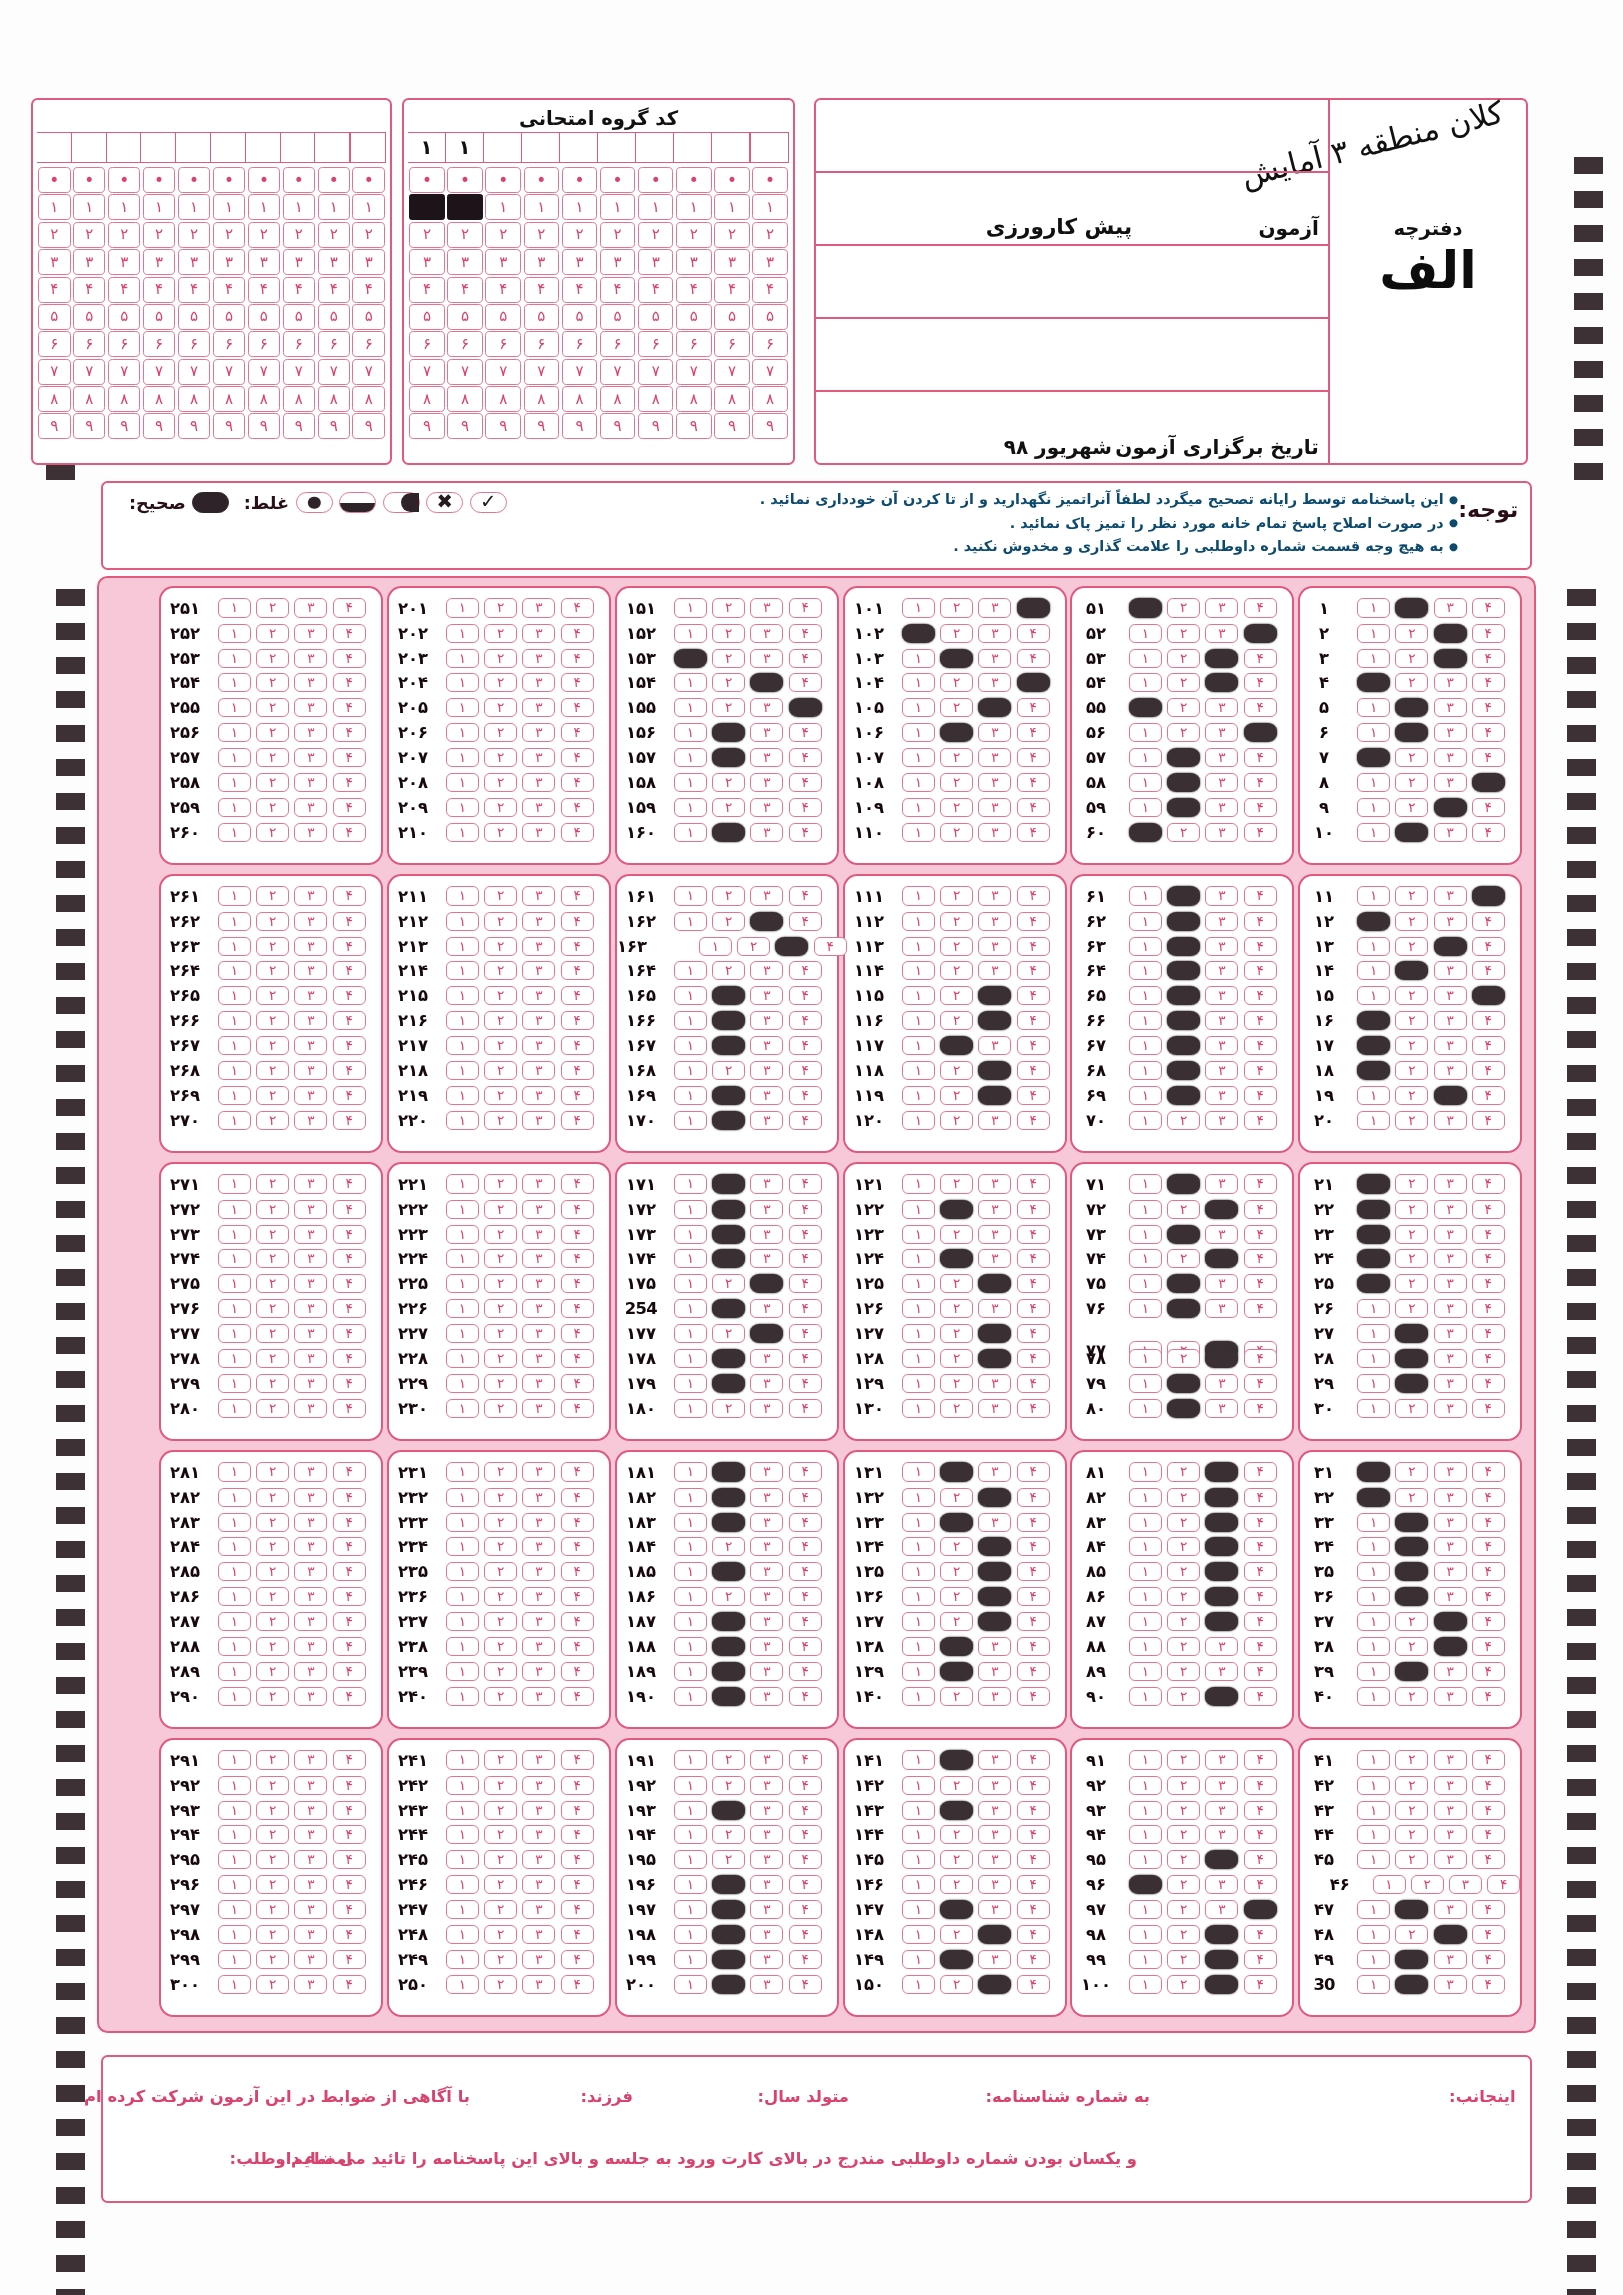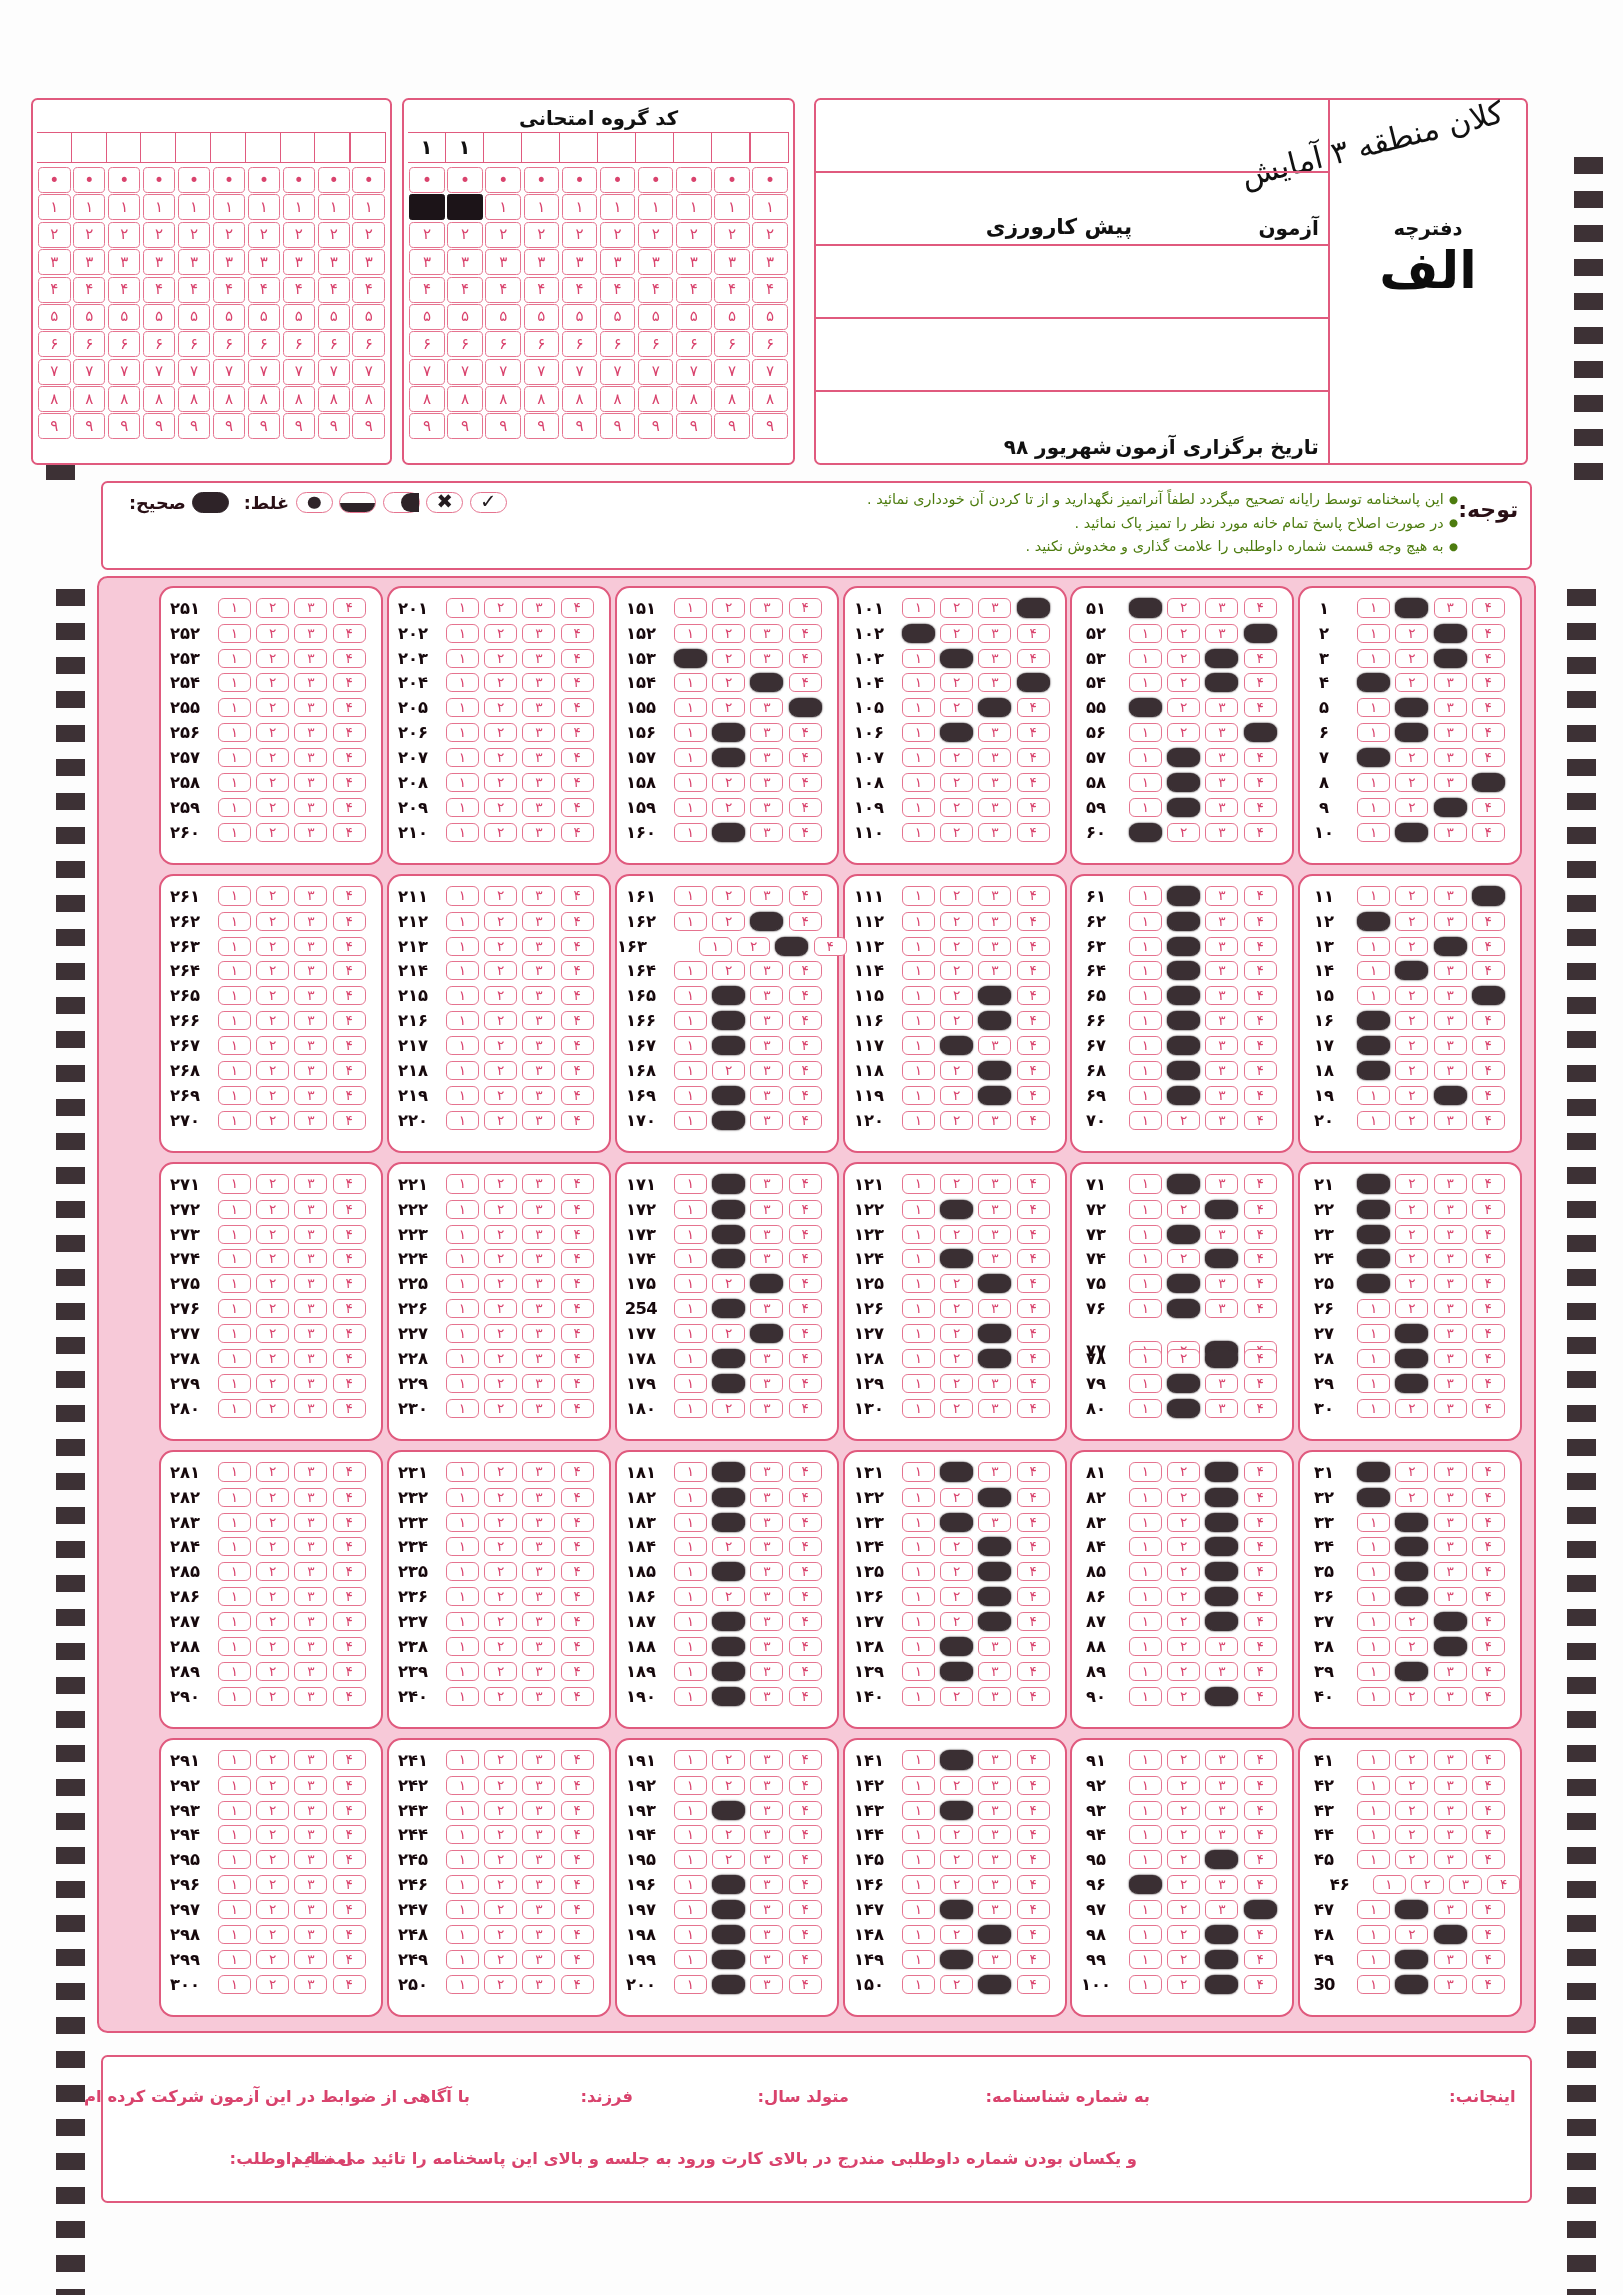--- a/index.html
+++ b/index.html
@@ -57,21 +57,21 @@
     position:absolute;right:11.8px;top:13px;width:173px;height:111px;
     font-size:31px;color:#111;transform:rotate(-14deg);
     font-family:"DejaVu Serif",serif;white-space:nowrap;
   }
 
   
   #notice{position:absolute;left:101px;top:481px;width:1427px;height:85px;}
   .notice-inner{position:absolute;inset:0;padding:3.9px 0 0 0;}
   .tav{position:absolute;right:11.8px;top:14.4px;font-size:22px;font-weight:bold;color:#2a1016;}
   .n-list{position:absolute;right:72px;top:5.2px;width:805px;text-align:right;}
-  .n-item{font-size:14.4px;color:#4d7c0f;line-height:1.62;font-weight:normal;white-space:nowrap;}
+  .n-item{font-size:14.4px;color:#0c4a6e;line-height:1.62;font-weight:bold;white-space:nowrap;}
   .n-item::before{content:"\25CF";font-size:10.5px;margin-left:5.2px;vertical-align:1.3px;}
   .legend{position:absolute;left:26px;top:9.2px;display:flex;flex-direction:row-reverse;align-items:center;gap:14.4px;}
   .lg-grp{display:flex;flex-direction:row-reverse;align-items:center;gap:6.5px;}
   .lg-txt{font-size:17.7px;font-weight:bold;color:#2a1016;}
   .ovl{width:37px;height:21px;border:1.3px solid #e5738f;border-radius:10.5px;position:relative;box-sizing:border-box;background:#fff;}
   .ovl.full{background:#2e2328;border-color:#2e2328;}
   .ovl .inner-dot{position:absolute;left:50%;top:50%;transform:translate(-50%,-50%);width:12.4px;height:12.4px;border-radius:50%;background:#2e2328;}
   .ovl .half-h{position:absolute;left:0;right:0;top:50%;bottom:0;background:#2e2328;border-radius:0 0 9.2px 9.2px;}
   .ovl .half-v{position:absolute;top:0;bottom:0;right:0;width:50%;background:#2e2328;border-radius:10.5px 0 0 10.5px;}
   .ovl .xmark,.ovl .ckmark{position:absolute;left:50%;top:50%;transform:translate(-50%,-54%);font-size:19.6px;color:#231b1f;font-weight:bold;line-height:1;}

